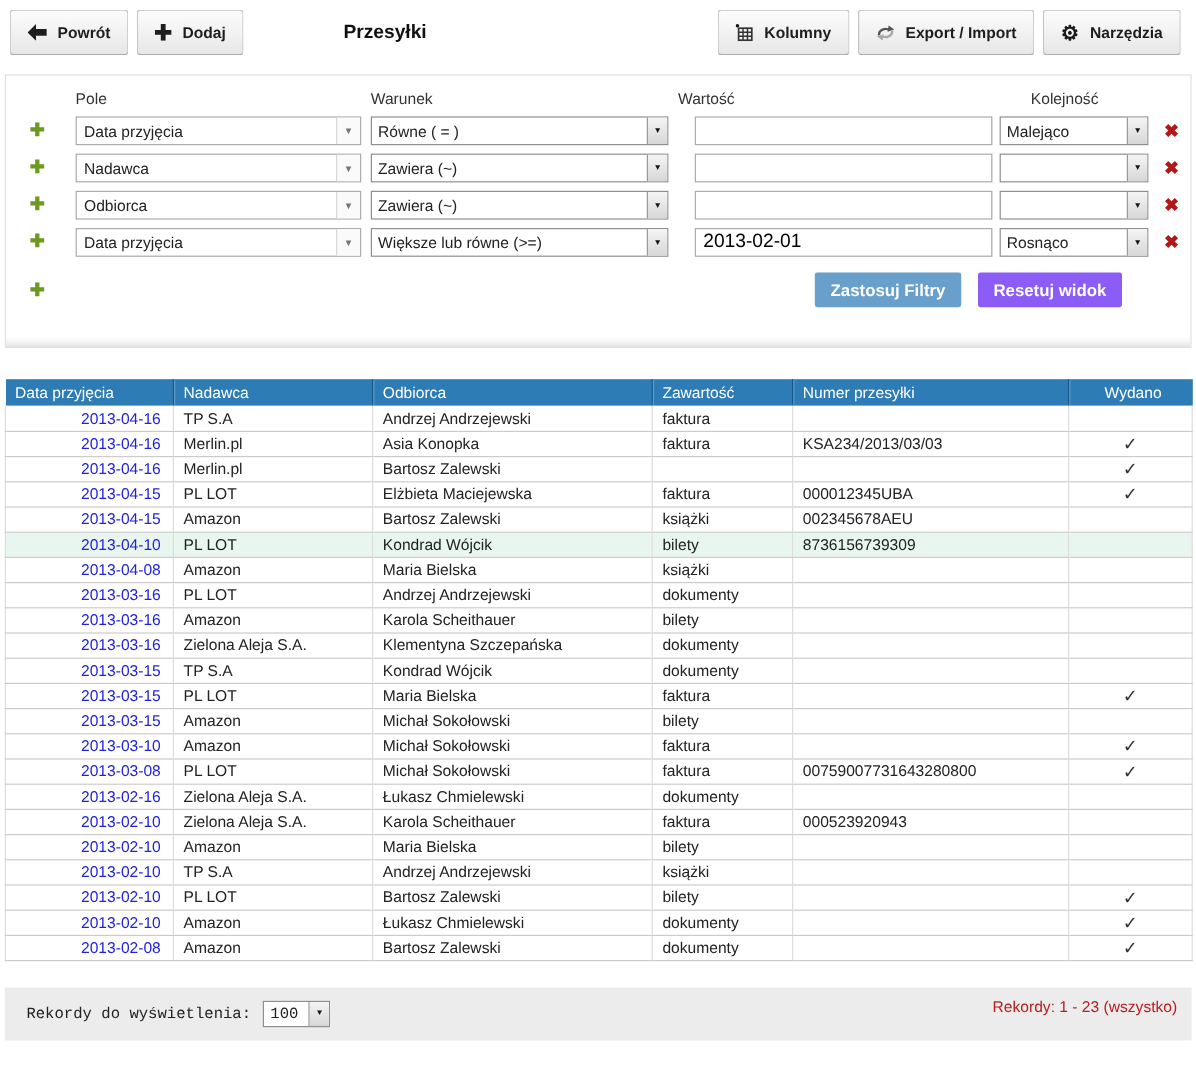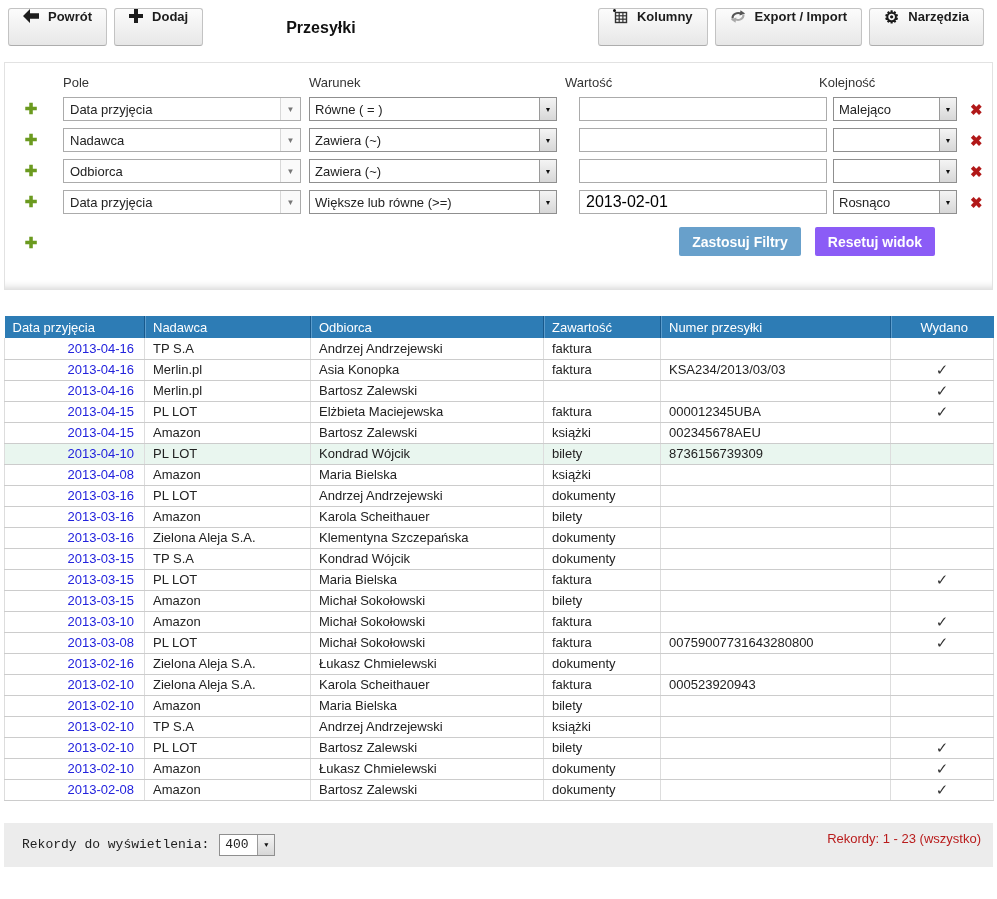--- a/index.html
+++ b/index.html
@@ -2,42 +2,42 @@
 <html><head>
 <meta charset="utf-8">
 <style>
   * { margin:0; padding:0; box-sizing:border-box; }
   html,body { background:#fff; }
   body { width:997px; height:899px; font-family:"Liberation Sans", sans-serif; color:#222; overflow:hidden; }
 
   
   .toolbar { display:flex; align-items:flex-start; padding:8px 6px 0 8px; height:54px; }
   .tbtn {
-    display:inline-flex; gap:9px;
+    display:inline-flex; align-items:center; gap:9px;
     height:38px; padding:0 14px;
     background:linear-gradient(#fcfcfc,#e7e7e7);
     border:1px solid #c3c3c3; border-bottom-color:#adadad; border-radius:3px;
     font-family:"Liberation Sans", sans-serif; font-size:13px; font-weight:bold; color:#1d1d1d;
     cursor:pointer; margin-right:7px;
   }
   .page-title { font-size:16px; font-weight:bold; color:#111; margin-left:76px; margin-top:11px; }
   .tspacer { flex:1; }
   .gear-glyph { font-size:17px; line-height:1; color:#1a1a1a; }
 
   
   .filter-panel {
     position:relative; margin:8px 4px 0 4px; height:228px;
     border:1px solid #e2e2e2; background:#fff;
     box-shadow: inset 0 -10px 10px -10px rgba(0,0,0,.22);
   }
   .filter-headers { display:flex; padding-top:12px; font-size:13px; color:#333; }
   .fh-field { margin-left:58px; width:246px; }
   .fh-cond  { width:256px; }
   .fh-value { width:254px; }
-  .fh-order { width:124px; }
+  .fh-order { width:124px;margin-left:40px; }
 
   .filter-row { display:flex; align-items:center; margin:7px 0 0 0; height:24px; }
   .plus-cell { width:24px; margin-left:14px; text-align:center; }
   .plus-icon { color:#6b9a1f; font-size:15px; font-weight:bold; cursor:pointer; line-height:1; }
   .x-icon { color:#b11818; font-size:15px; font-weight:bold; cursor:pointer; margin-left:13px; line-height:1; }
 
   .combo {
     display:flex; align-items:center; width:238px; height:24px; margin-left:20px;
     border:1px solid #ababab; background:#fff; font-size:13px; cursor:pointer;
   }
@@ -462,19 +462,19 @@
     <td class="c-num"></td>
     <td class="c-wyd"><span class="check">✓</span></td>
   </tr>
 </tbody>
 </table>
 
 <div class="list-footer">
   <div class="lf-left">
     <span>Rekordy do wyświetlenia:</span>
     <div class="nselect pp-select">
-      <span class="nsel-text">400</span>
+      <span class="nsel-text">100</span>
       <span class="nsel-btn">▼</span>
     </div>
   </div>
   <div class="lf-spacer"></div>
   <div class="lf-right">Rekordy: 1 - 23 (wszystko)</div>
 </div>
 
 </body></html>

